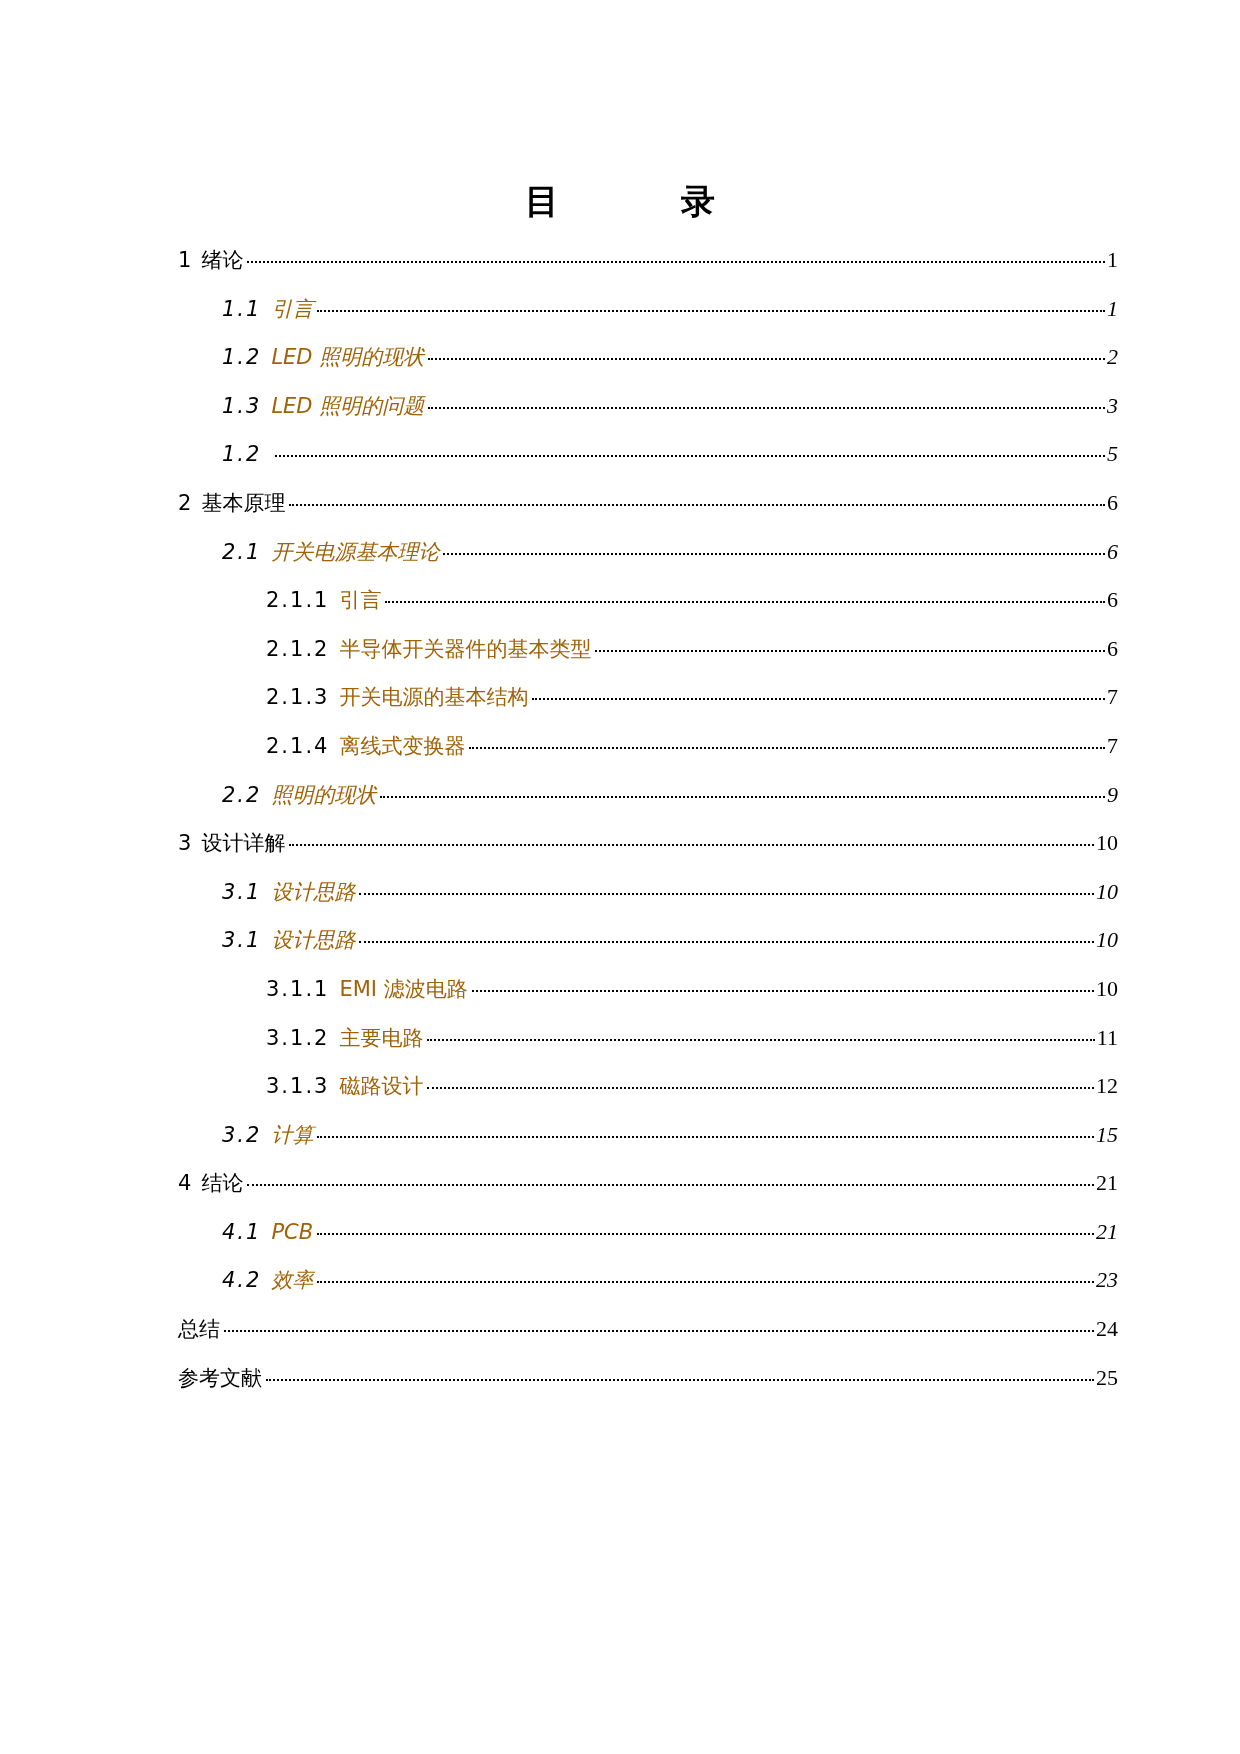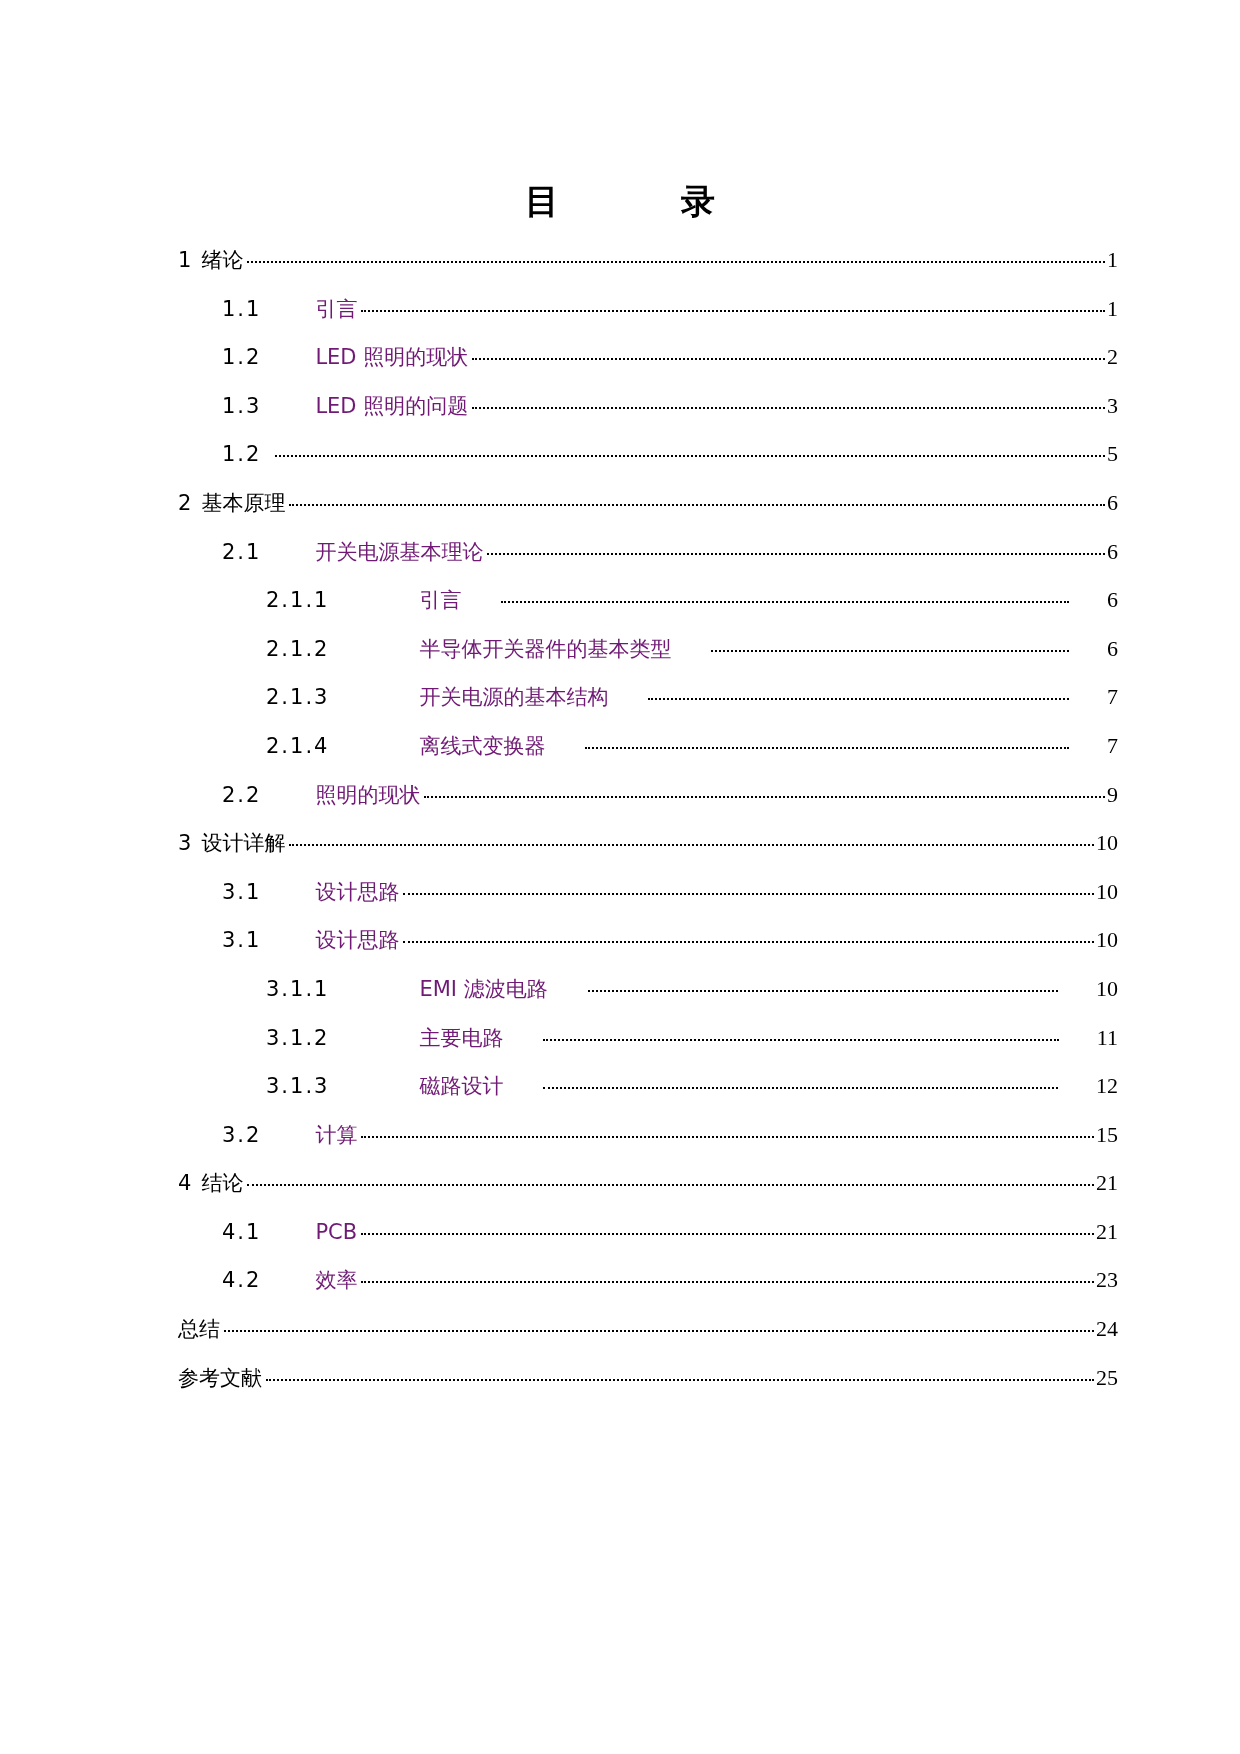--- a/index.html
+++ b/index.html
@@ -6,26 +6,26 @@
   body { width: 1240px; height: 1754px; position: relative; overflow: hidden;
          font-family: "DejaVu Sans", "Liberation Sans", sans-serif; color: #000; }
   .page { position: absolute; left: 0; top: 0; width: 1240px; height: 1754px; background: #fff; }
   .title { position: absolute; top: 176px; left: 0; width: 1240px; height: 50px;
            display: flex; justify-content: center; gap: 122px;
            font-size: 34px; font-weight: bold; line-height: 50px; }
   .toc { position: absolute; top: 236px; left: 178px; width: 940px; }
   .toc-row { display: flex; align-items: baseline; height: 48.6px; line-height: 48.6px;
              font-size: 21px; white-space: nowrap; }
   .toc-row.lvl1 { padding-left: 0; }
-  .toc-row.lvl2 { padding-left: 44px; }
-  .toc-row.lvl3 { padding-left: 88px; gap: 36px; }
+  .toc-row.lvl2 { padding-left: 44px; font-style: italic; }
+  .toc-row.lvl3 { padding-left: 88px; }
   .num { font-family: "DejaVu Sans", sans-serif; letter-spacing: 2px; margin-right: 10px; }
   .lvl1 .num { letter-spacing: 0; }
   .label { font-family: "DejaVu Sans", sans-serif; }
-  .lvl2 .label, .lvl3 .label { color: #701a75; margin-left: 44px; }
+  .lvl2 .label, .lvl3 .label { color: #a16207; }
   .leader { flex: 1; margin: 0 2px 0 4px; height: 1px; position: relative; top: -4px;
             border-bottom: 2px dotted #000; }
   .page-num { font-family: "Liberation Serif", "DejaVu Serif", serif; font-size: 22px; }
 </style>
 </head>
 <body>
 
 <div class="page">
   <div class="title">
     <span>目</span>

